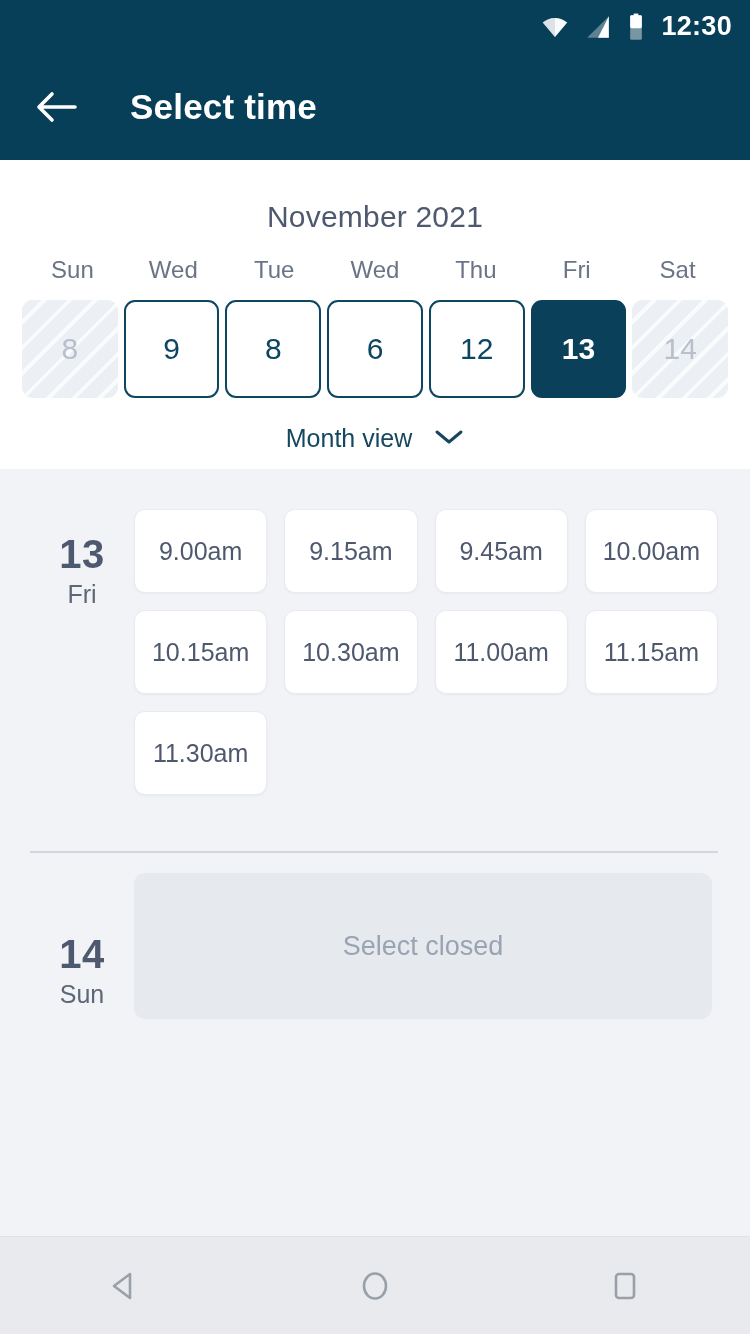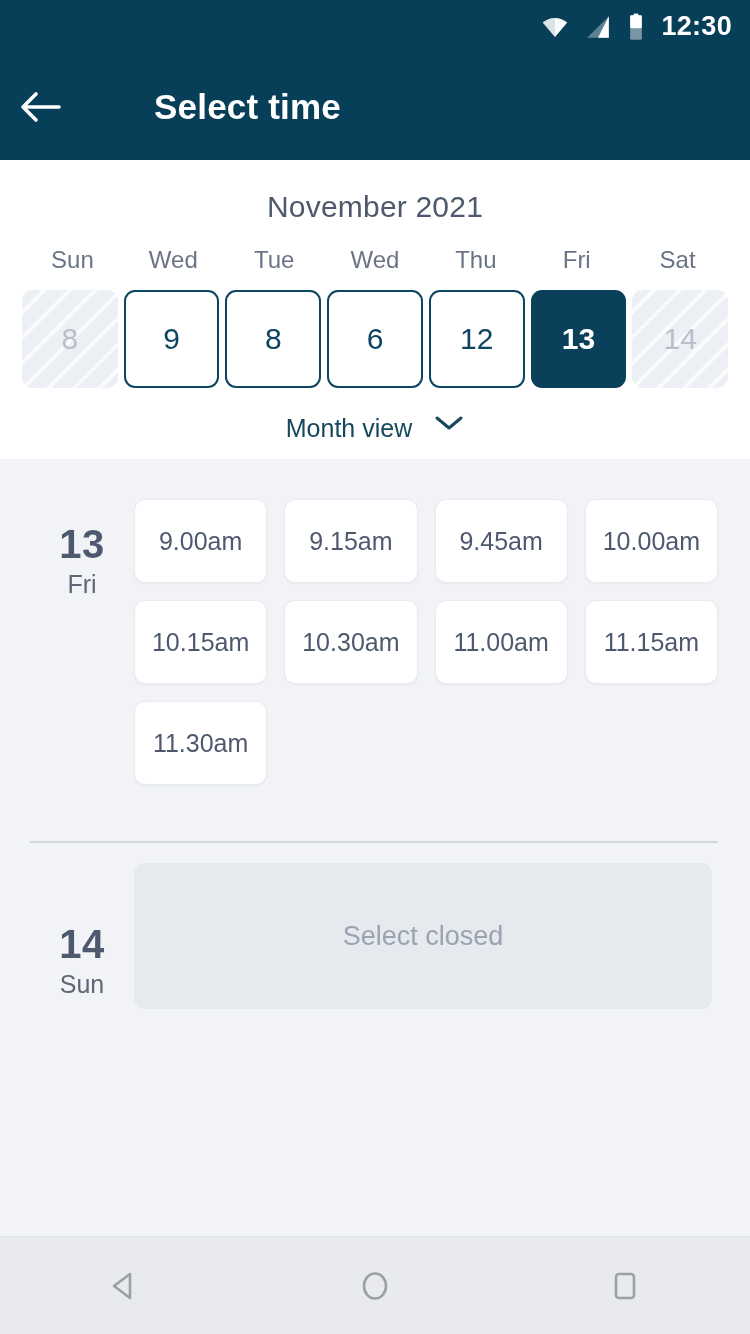--- a/index.html
+++ b/index.html
@@ -41,23 +41,22 @@
     line-height: 1;
     padding-bottom: 2px;
   }
 
   
   .app-bar {
     height: 106px;
     background: #083f58;
     display: flex;
     align-items: center;
-    padding-left: 14px;
+    padding-left: 30px;
     flex: 0 0 auto;
-    gap: 40px;
   }
   .back-btn {
     width: 52px;
     height: 52px;
     display: flex;
     align-items: center;
     justify-content: center;
     cursor: pointer;
   }
   .app-title {
@@ -65,21 +64,21 @@
     font-size: 35px;
     font-weight: bold;
     margin-left: 48px;
     letter-spacing: 0.2px;
   }
 
   
   .calendar-panel {
     background: #ffffff;
     flex: 0 0 auto;
-    padding-top: 30px;
+    padding-top: 40px;
     padding-bottom: 16px;
   }
   .month-title {
     text-align: center;
     font-size: 30px;
     color: #4e586e;
     letter-spacing: 0.2px;
     padding-bottom: 22px;
   }
   .weekday-row {
@@ -127,21 +126,21 @@
       135deg,
       rgba(255,255,255,0) 0px,
       rgba(255,255,255,0) 14px,
       rgba(255,255,255,0.75) 14px,
       rgba(255,255,255,0.75) 18px
     );
   }
 
   .month-view-row {
     display: flex;
-    align-items: flex-start;
+    align-items: center;
     justify-content: center;
     gap: 22px;
     margin-top: 26px;
     cursor: pointer;
   }
   .month-view-label {
     font-size: 25px;
     color: #15475e;
   }
 

